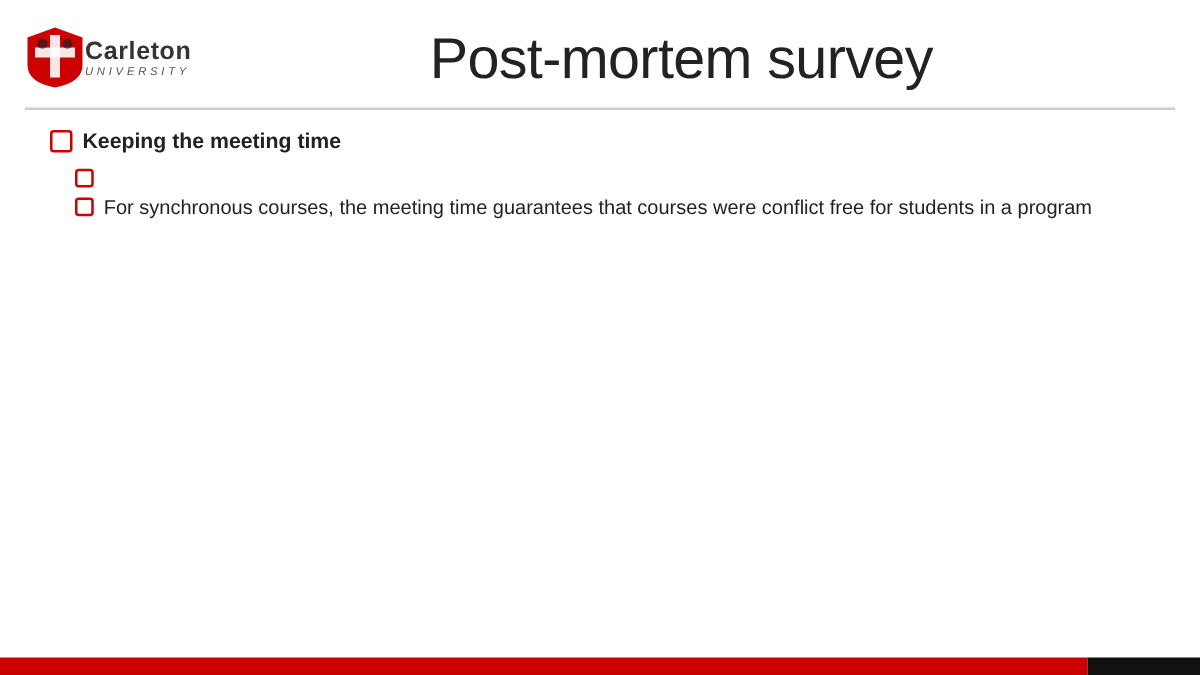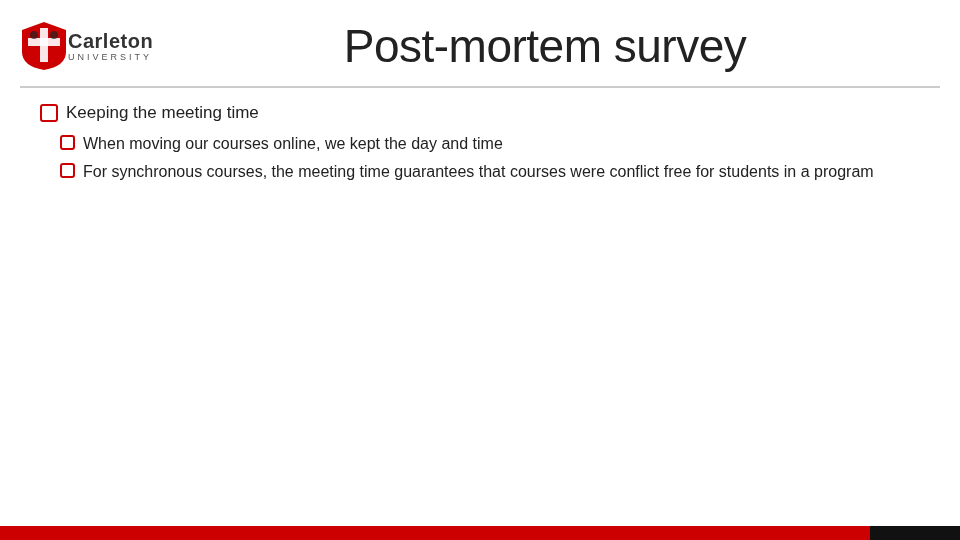--- a/index.html
+++ b/index.html
@@ -48,20 +48,21 @@
       color: #333333;
       letter-spacing: 0.5px;
       line-height: 1.1;
     }
 
     .logo-university {
       font-size: 9px;
       letter-spacing: 3px;
       color: #555555;
       text-transform: uppercase;
+      font-style: italic;
     }
 
     
     .slide-title-area {
       flex: 1;
       text-align: center;
       padding-right: 20px;
     }
 
     .slide-title {
@@ -109,21 +110,21 @@
       border-radius: 3px;
       flex-shrink: 0;
       margin-right: 8px;
       margin-top: 2px;
       margin-left: 20px;
       background: #ffffff;
     }
 
     .main-bullet-text {
       font-size: 17px;
-      font-weight: normal;
+      font-weight: bold;
       color: #222222;
       line-height: 1.35;
     }
 
     .sub-bullet {
       display: flex;
       align-items: flex-start;
       margin-bottom: 6px;
     }
 
@@ -194,21 +195,20 @@
 
   <div class="content">
 
     <div class="main-bullet">
       <div class="bullet-icon-main"></div>
       <span class="main-bullet-text">Keeping the meeting time</span>
     </div>
 
     <div class="sub-bullet">
       <div class="bullet-icon-sub"></div>
-      <span class="sub-bullet-text">When moving our courses online, we kept the day and time</span>
     </div>
 
     <div class="sub-bullet">
       <div class="bullet-icon-sub"></div>
       <span class="sub-bullet-text">For synchronous courses, the meeting time guarantees that courses were conflict free for students in a program</span>
     </div>
 
 
 
   </div>

